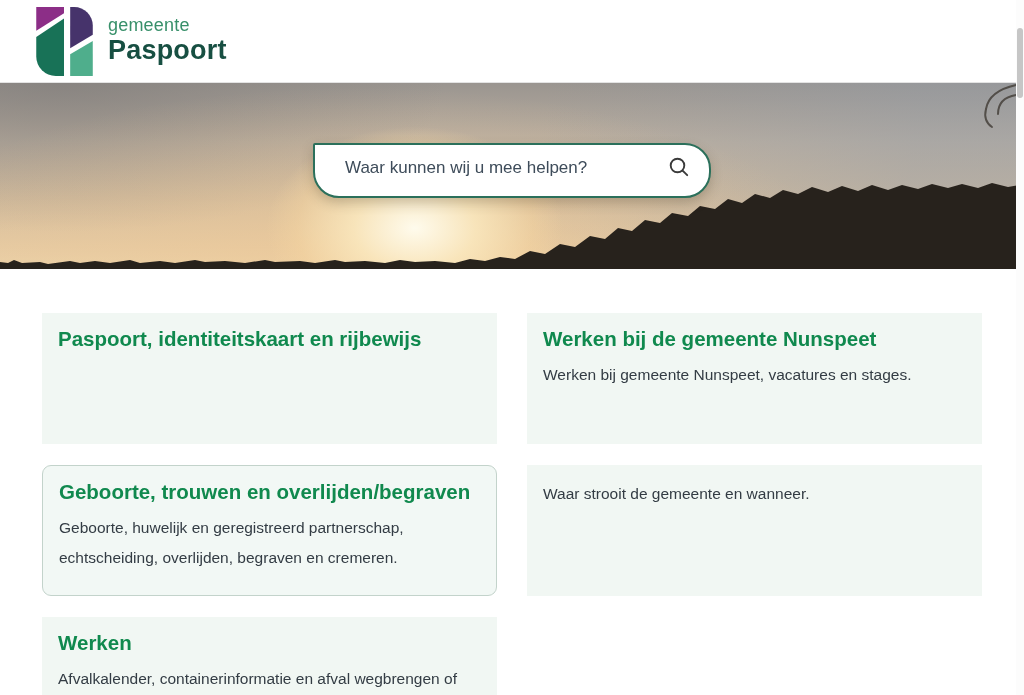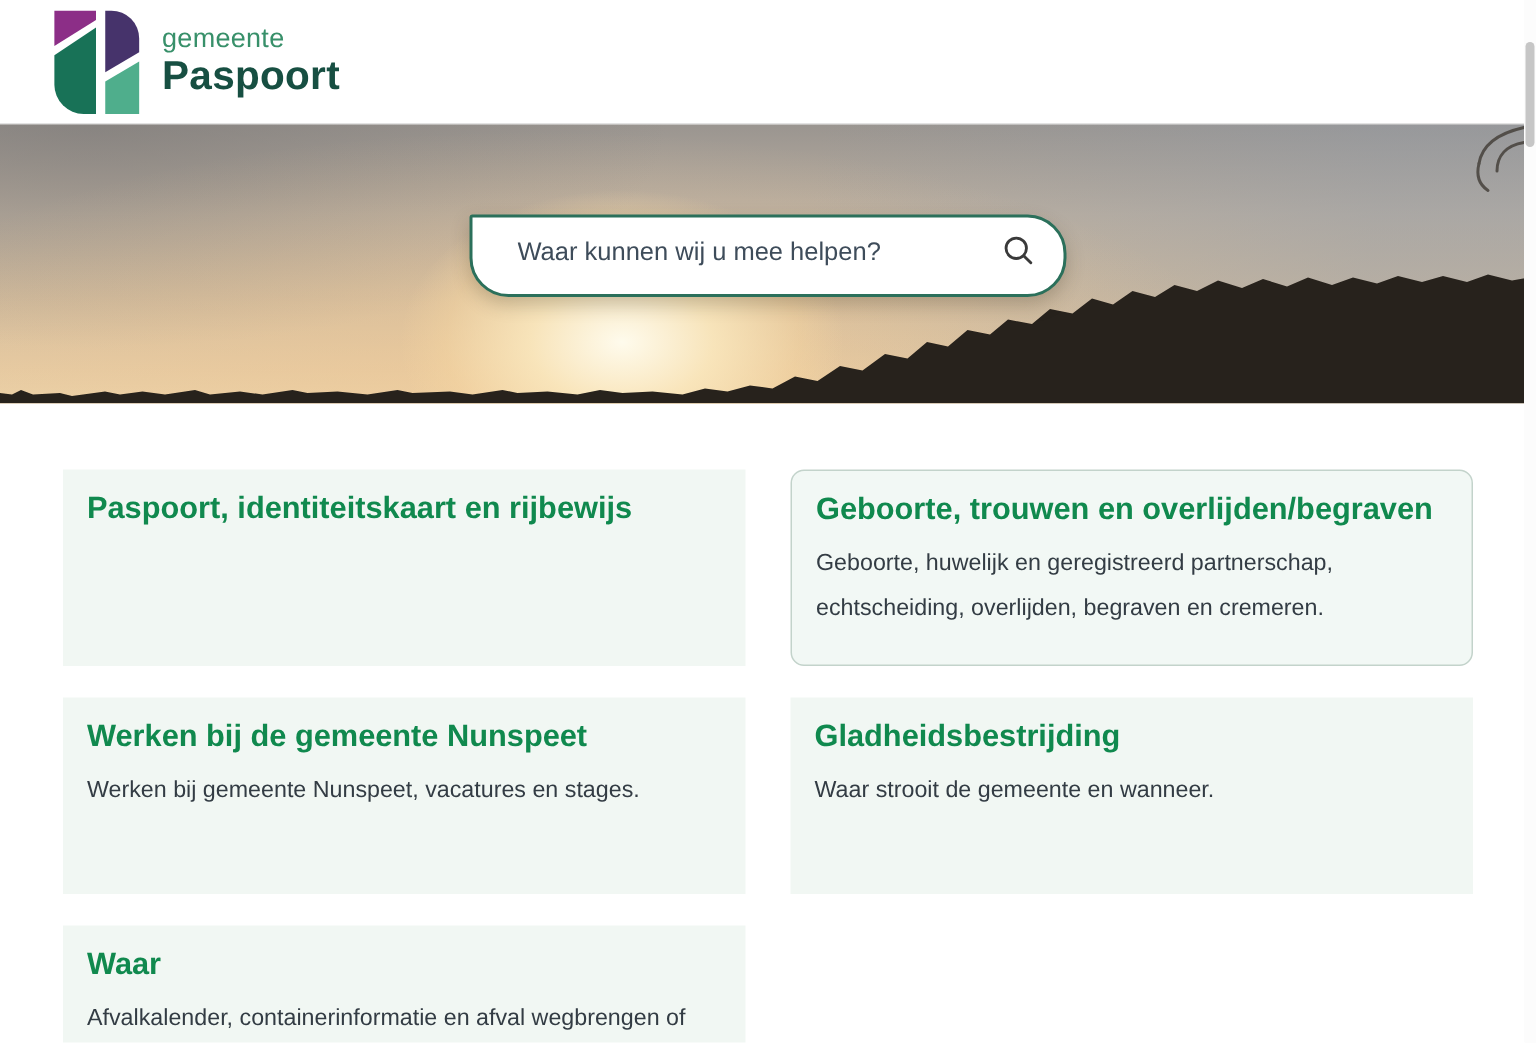--- a/index.html
+++ b/index.html
@@ -102,37 +102,36 @@
   </div>
 </section>
 
 <main class="main">
   <div class="grid">
   <div class="card">
     <h2 class="card-title">Paspoort, identiteitskaart en rijbewijs</h2>
   </div>
 
 
+  <div class="card">
+    <h2 class="card-title">Werken bij de gemeente Nunspeet</h2>
+    <p class="card-desc">Werken bij gemeente Nunspeet, vacatures en stages.</p>
+  </div>
+
   <div class="card highlighted">
     <h2 class="card-title">Geboorte, trouwen en overlijden/begraven</h2>
     <p class="card-desc">Geboorte, huwelijk en geregistreerd partnerschap, echtscheiding, overlijden, begraven en cremeren.</p>
   </div>
 
   <div class="card">
-    <h2 class="card-title">Werken bij de gemeente Nunspeet</h2>
-    <p class="card-desc">Werken bij gemeente Nunspeet, vacatures en stages.</p>
-  </div>
-
-  <div class="card">
-    <h2 class="card-title">Gladheidsbestrijding</h2>
     <p class="card-desc">Waar strooit de gemeente en wanneer.</p>
   </div>
 
   <div class="card">
-    <h2 class="card-title">Waar</h2>
+    <h2 class="card-title">Werken</h2>
     <p class="card-desc">Afvalkalender, containerinformatie en afval wegbrengen of</p>
   </div>
 </div>
 </main>
 
 <div class="scrollbar-track">
   <div class="scrollbar-thumb"></div>
 </div>
 
 </body></html>

